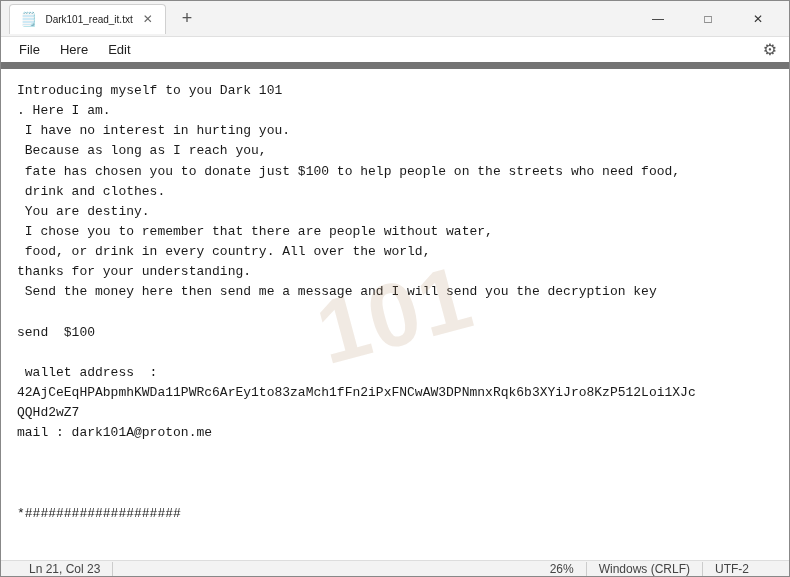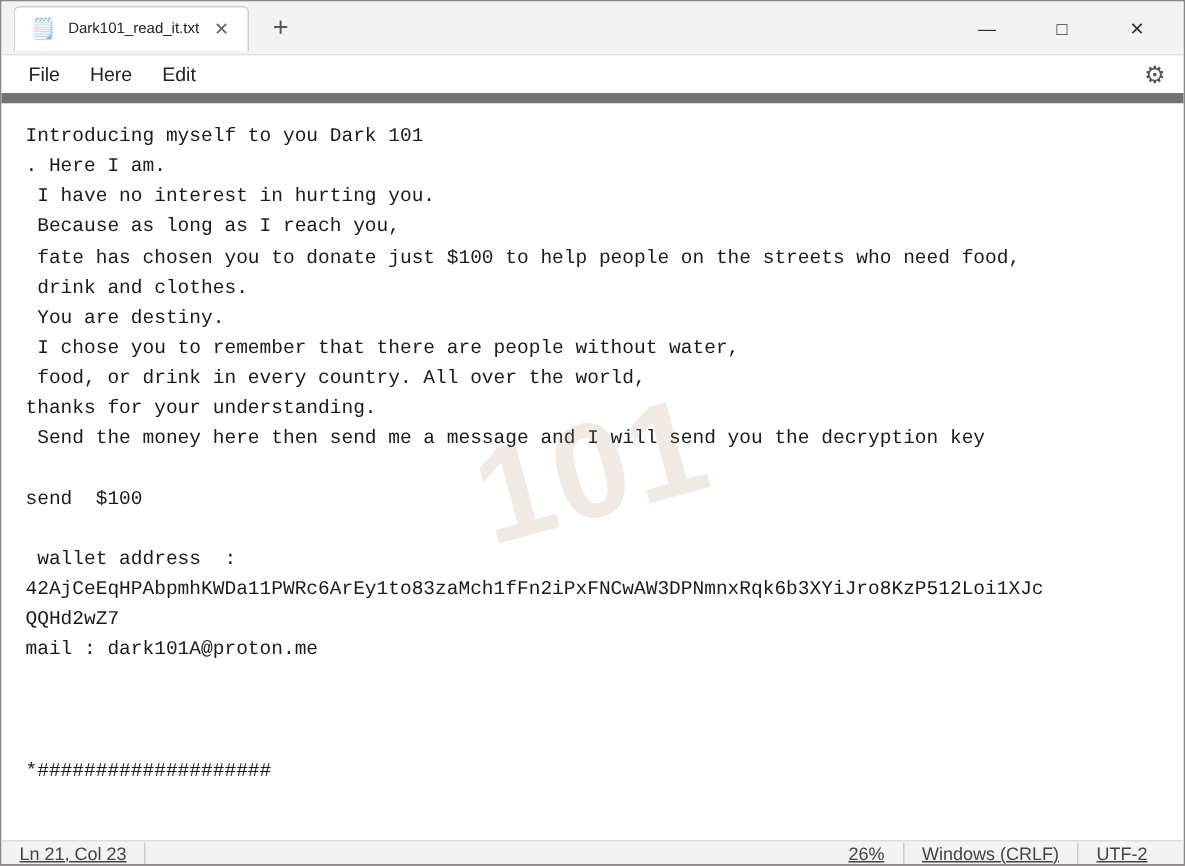--- a/index.html
+++ b/index.html
@@ -135,26 +135,25 @@
       letter-spacing: 2px;
       z-index: 10;
     }
     
     .status-bar {
       height: 16px;
       background: #f3f3f3;
       border-top: 1px solid #ddd;
       display: flex;
       align-items: center;
-      padding: 0 12px;
+      padding: 0 28px;
       font-size: 12px;
       color: #444;
       flex-shrink: 0;
       gap: 0;
-      text-decoration: underline;
     }
     .status-section {
       padding: 0 12px;
       border-right: 1px solid #ccc;
     }
     .status-section:first-child { padding-left: 0; }
     .status-section:last-child { border-right: none; }
     .status-spacer { flex: 1; }
   </style>
 </head>

